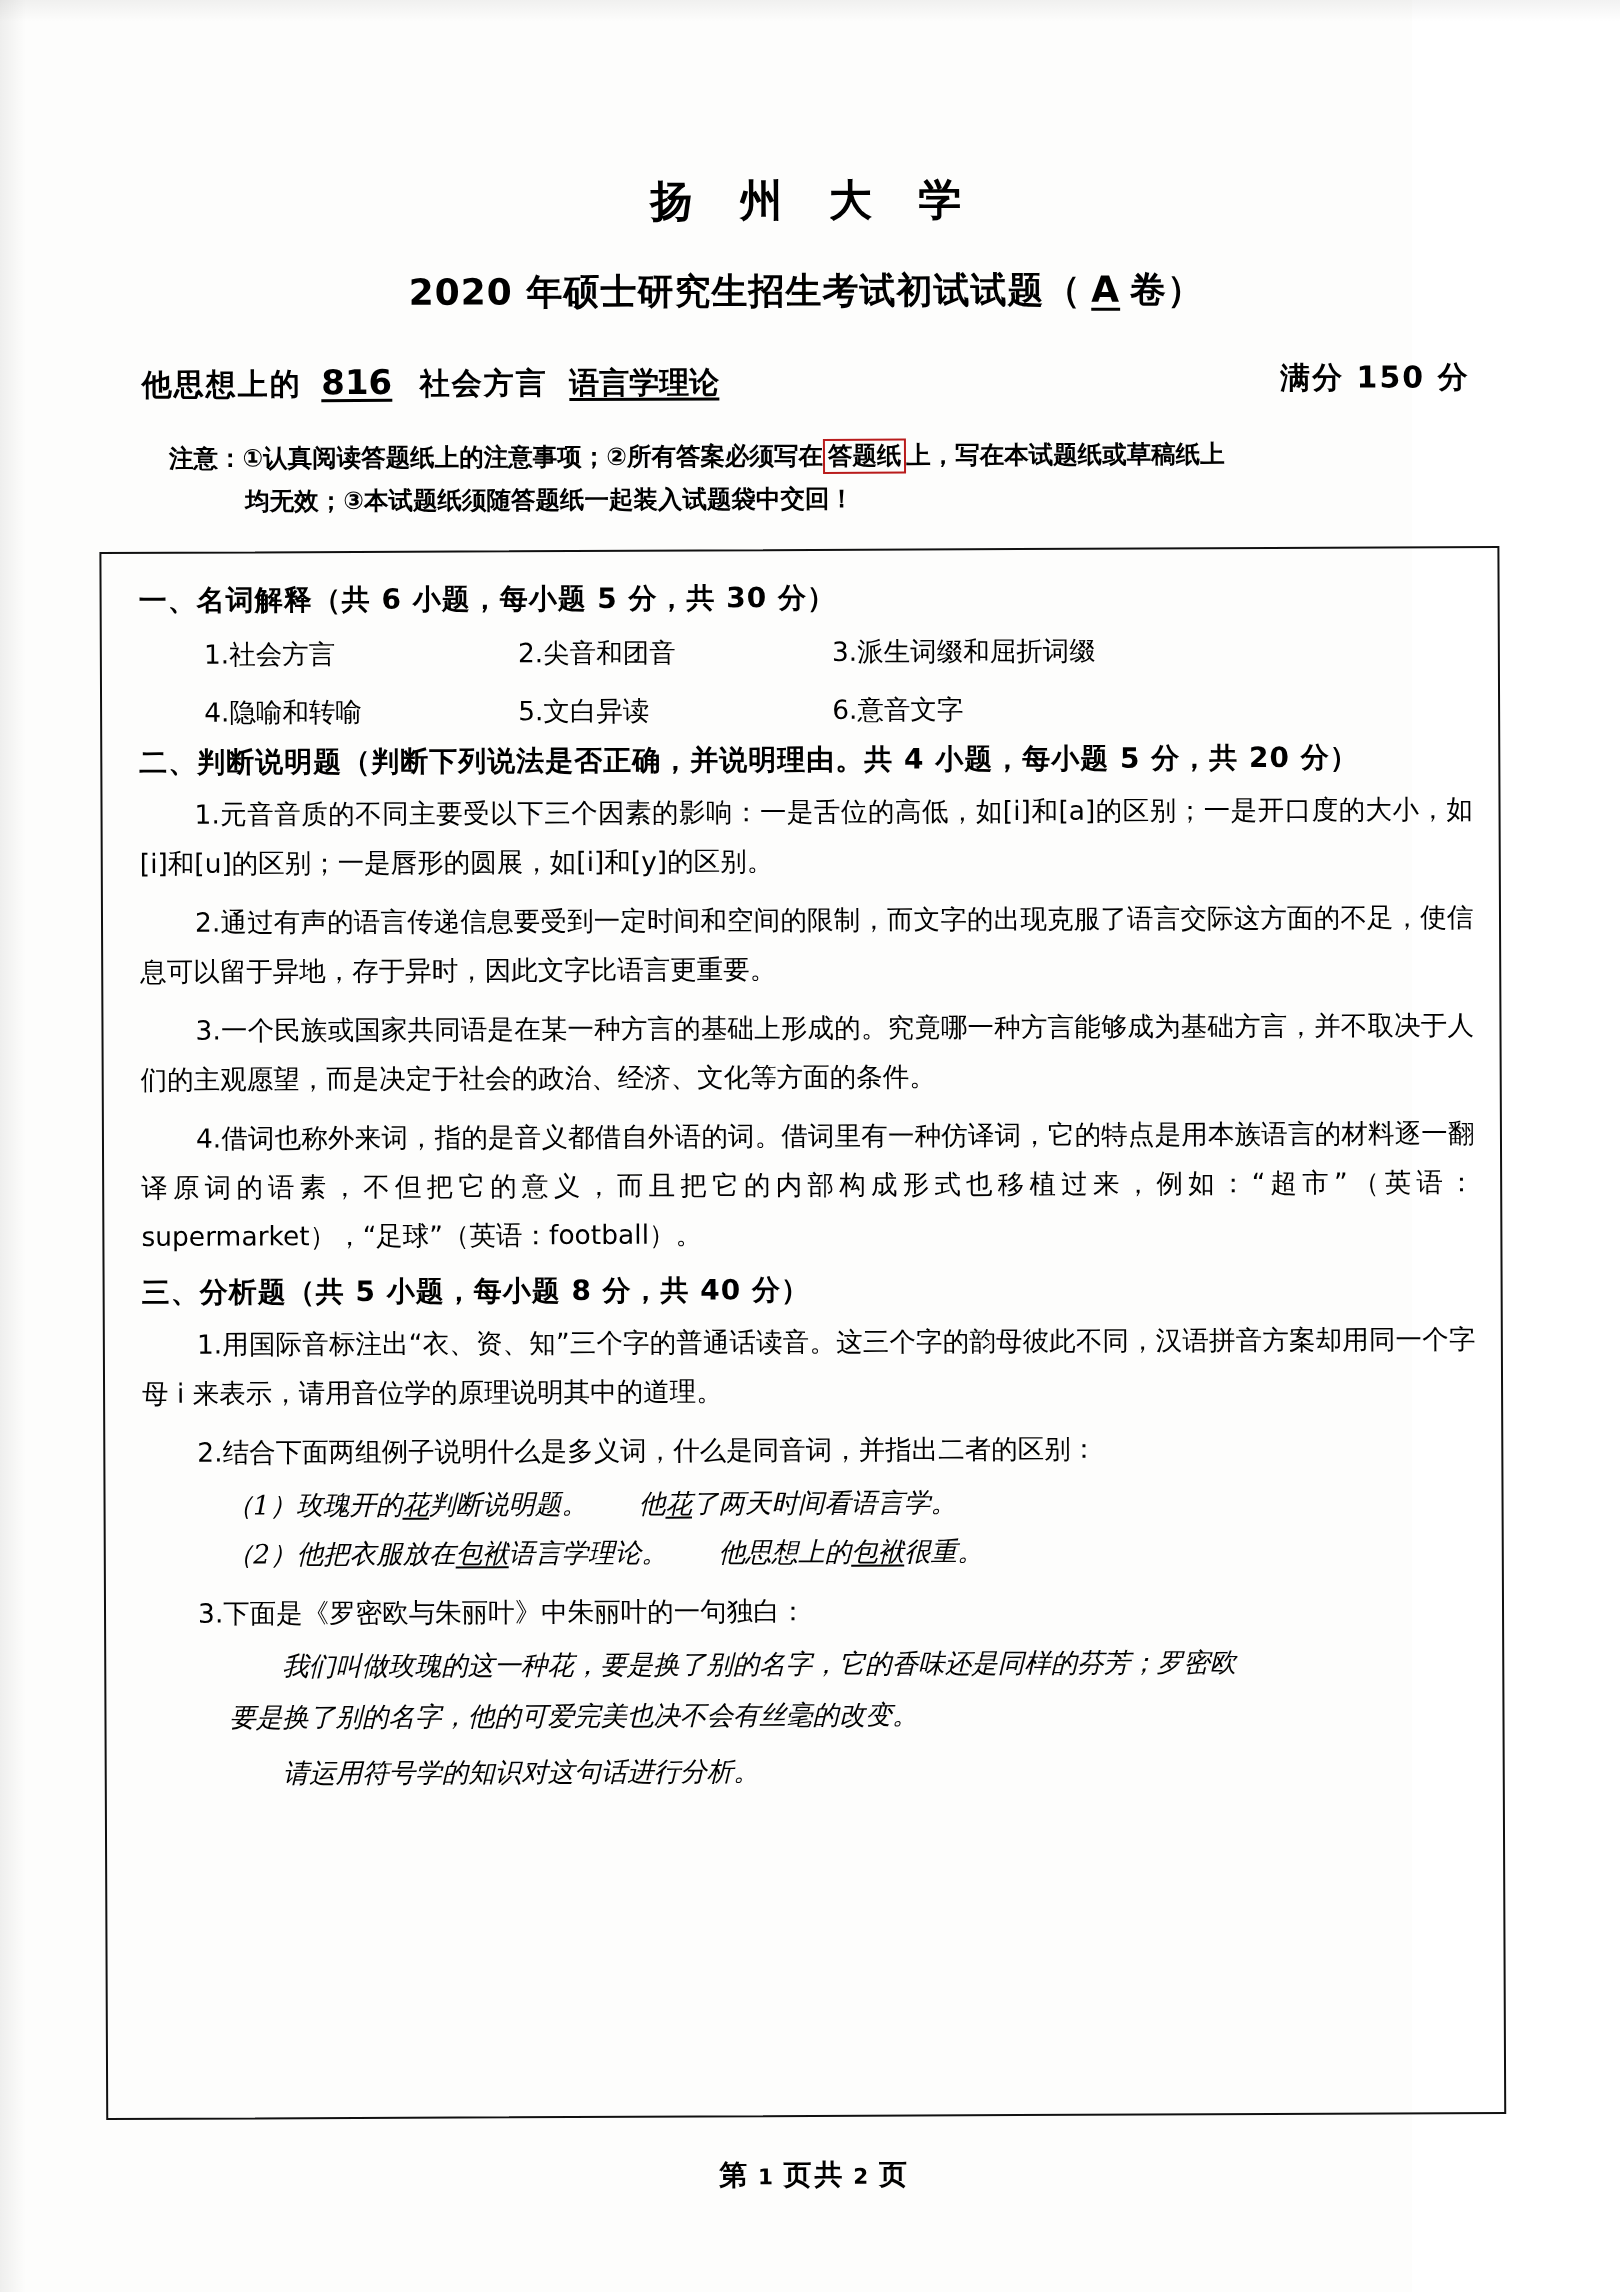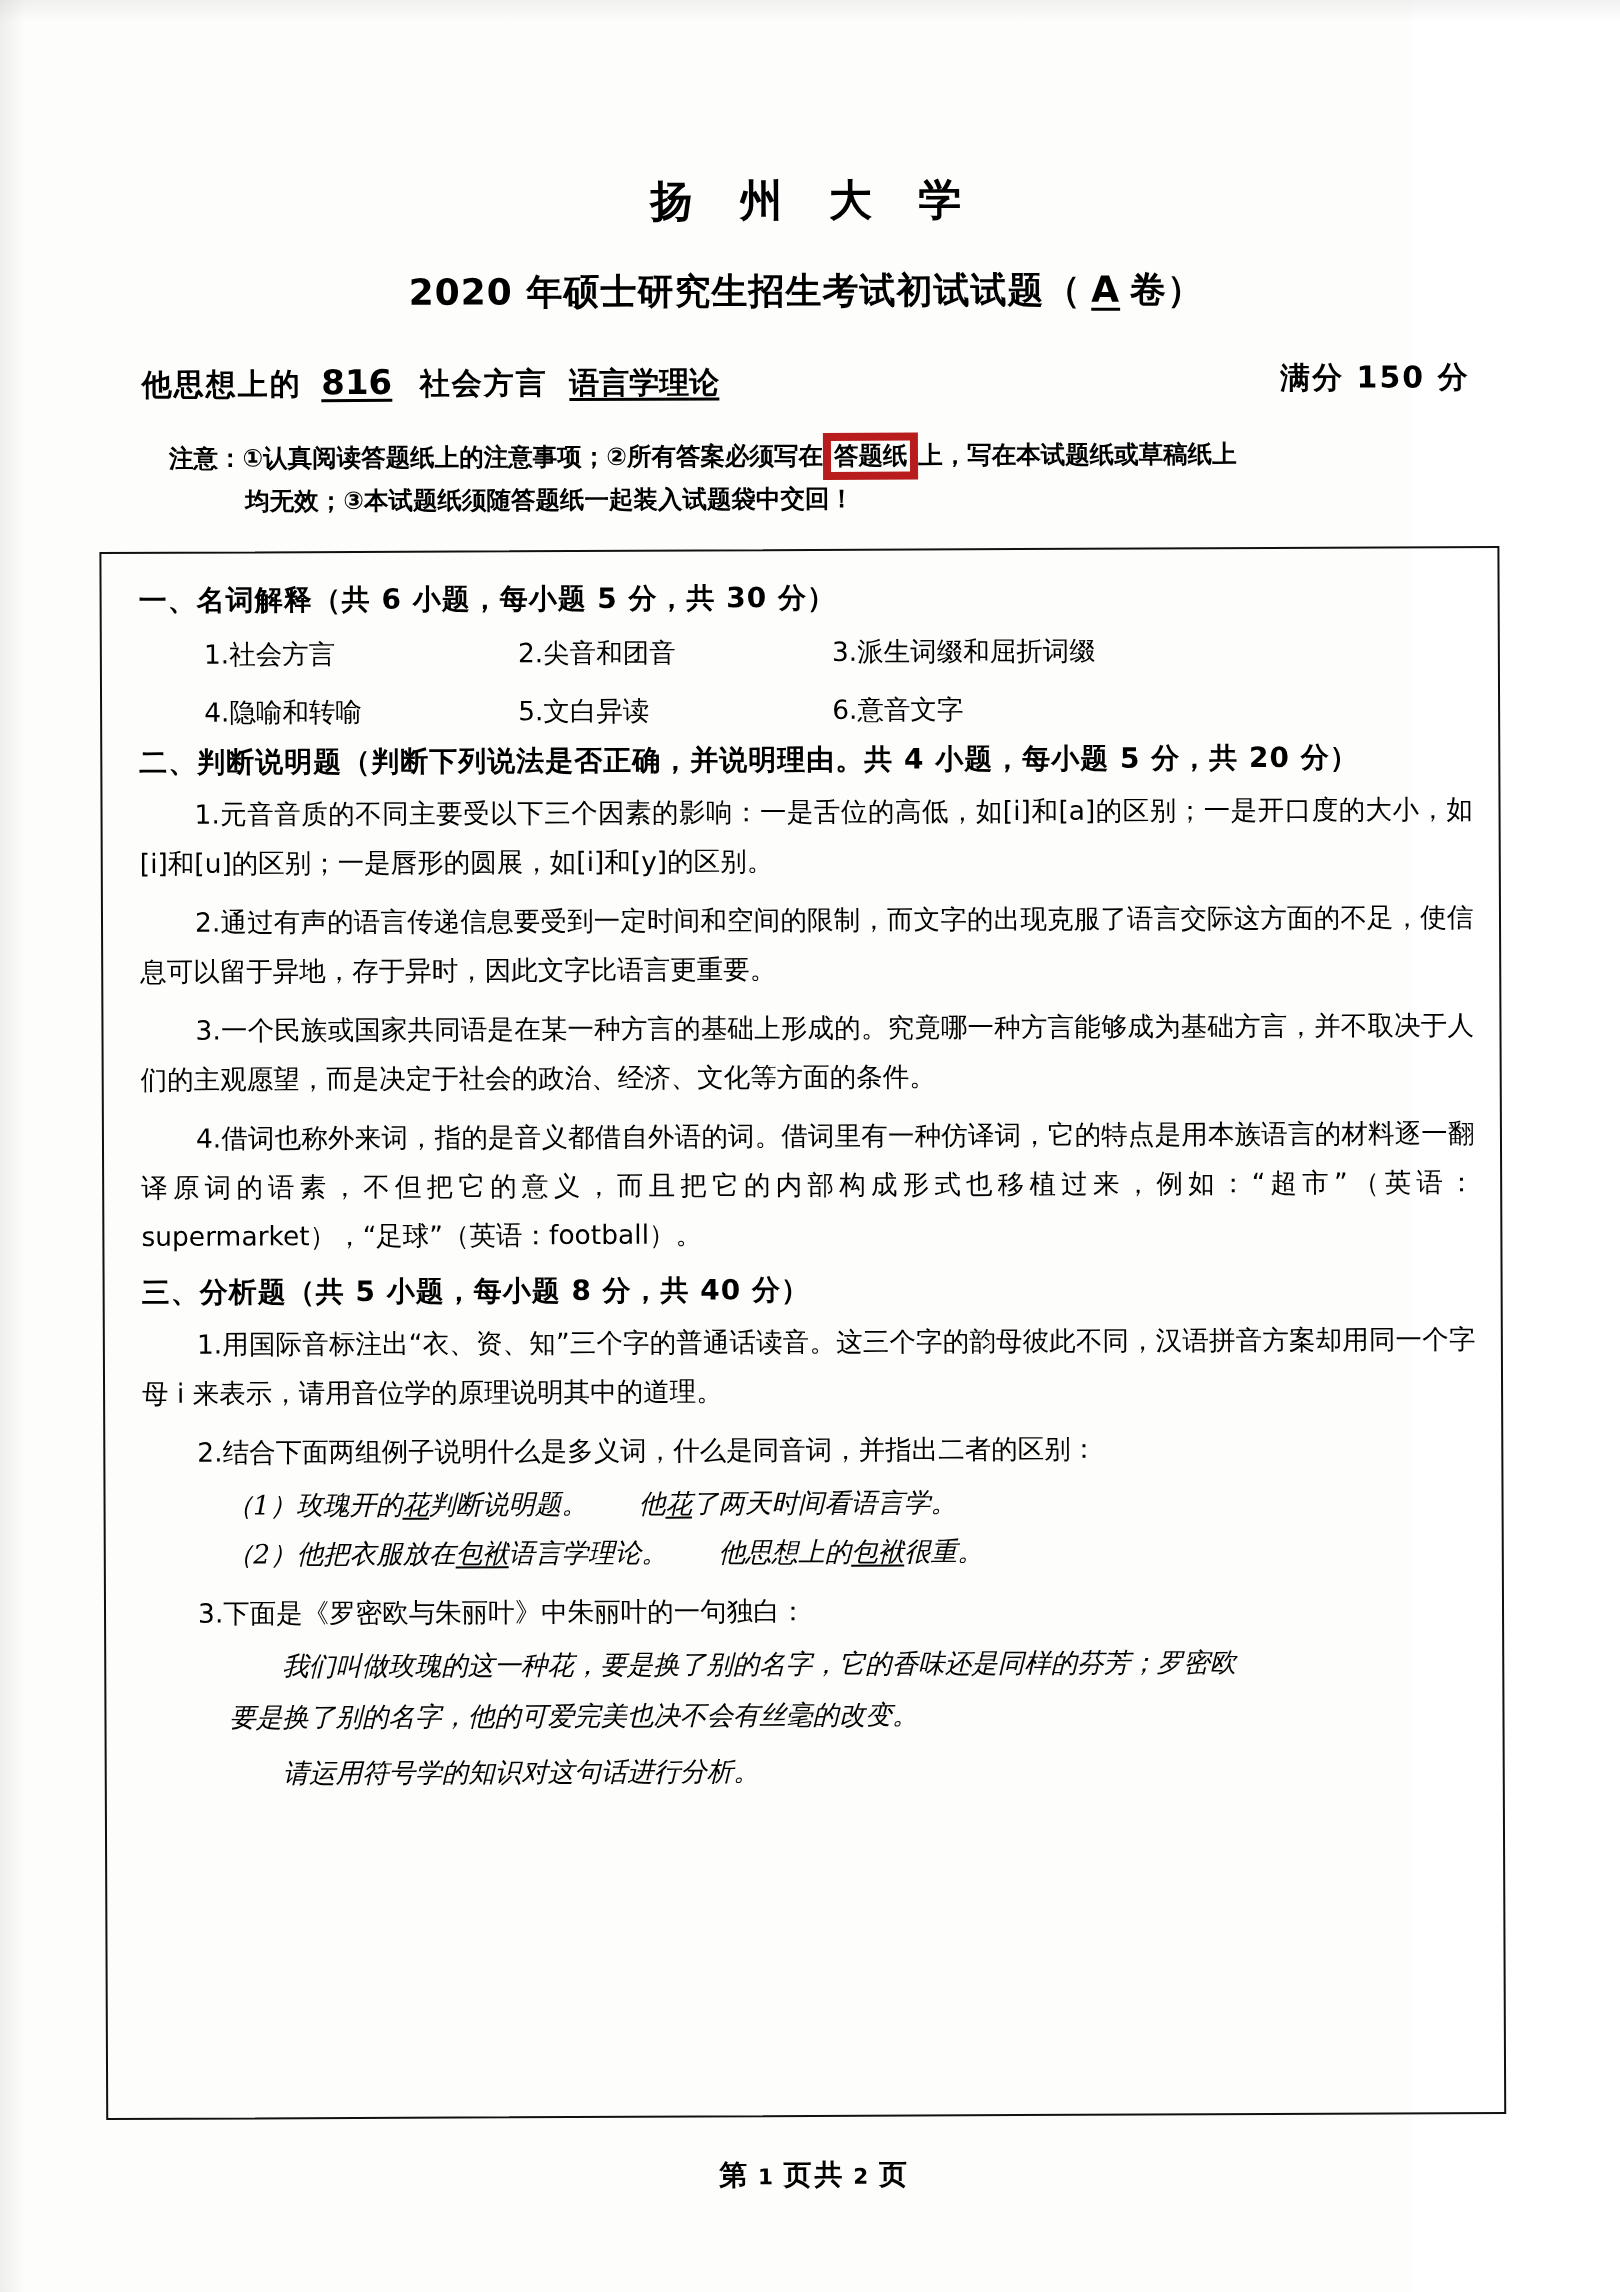--- a/index.html
+++ b/index.html
@@ -99,21 +99,21 @@
     left: 172px;
     right: 118px;
     top: 434px;
     font-family: "DejaVu Sans", "Liberation Sans", sans-serif;
     font-size: 24.5px;
     line-height: 43px;
     font-weight: bold;
   }
   .notice .n-line2 { padding-left: 76px; }
   .boxed {
-    border: 8px solid #b91c1c;
+    border: 2px solid #b91c1c;
     padding: 0 2.9px 2px 2.9px;
   }
 
   
   .body-box {
     position: absolute;
     left: 102px;
     top: 549px;
     width: 1396px;
     height: 1564px;

